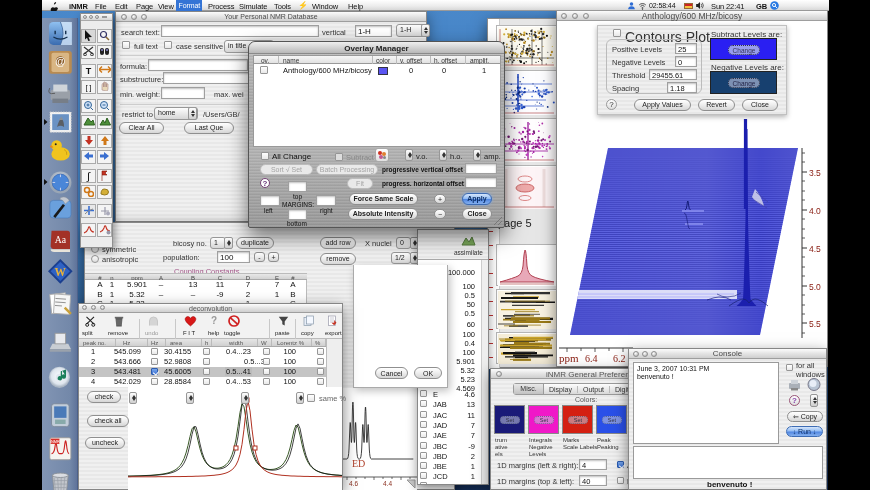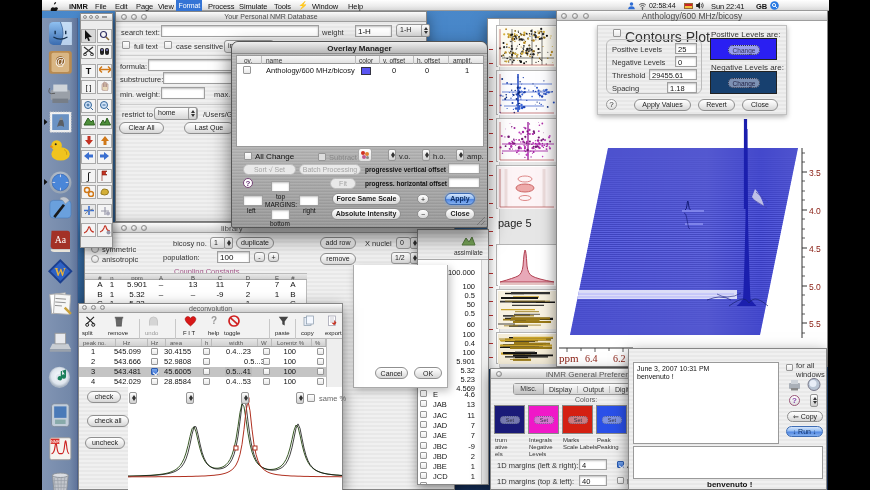--- a/index.html
+++ b/index.html
@@ -611,21 +611,21 @@
           <path d="M15 3.6 h40" stroke="#caa32a" stroke-width="1.7"></path>
           <path d="M1 5.0 h12" stroke="#9a7a18" stroke-width="0.9"></path>
         </svg>
       </div>
 </div>
 <div class="win" id="dbwin" style="left:115px;top:11px;width:312px;height:211px;z-index:10">
 <div class="tb" style="height:10px;line-height:9px"><span class="tbt" style="top:0">Your Personal NMR Database</span>
 <span class="c" style="left:5px"></span><span class="c" style="left:15px"></span><span class="c" style="left:25px"></span></div>
 <div class="lbl" style="left:5px;top:16px;font-size:7.5px">search text:</div>
 <div class="f" style="left:45px;top:13px;width:158px;height:12px"></div>
-<div class="lbl" style="left:206px;top:16px;font-size:7.5px">weight</div>
+<div class="lbl" style="left:206px;top:16px;font-size:7.5px">vertical</div>
 <div class="f" style="left:239px;top:13px;width:37px;height:12px">1-H</div>
 <div class="pop" style="left:280px;top:12px;width:31px;height:13px">1-H</div>
 <div class="st" style="left:305px;top:12px;height:13px"></div>
 <div class="cb" style="left:6px;top:29px"></div>
       <div class="lbl" style="left:18px;top:30px">full text</div>
 <div class="cb" style="left:48px;top:29px"></div>
       <div class="lbl" style="left:60px;top:30px">case sensitive</div>
 <div class="pop" style="left:108px;top:28px;width:50px;height:13px">in title</div>
 <div class="sep" style="left:4px;top:43px;width:304px"></div>
 <div class="lbl" style="left:4px;top:50px;font-size:7.5px">formula:</div>
@@ -637,26 +637,20 @@
 <div class="lbl" style="left:98px;top:78px;font-size:7.5px">max. wei</div>
 <div class="sep" style="left:4px;top:92px;width:304px"></div>
 <div class="lbl" style="left:6px;top:98px;font-size:7.5px">restrict to</div>
 <div class="pop" style="left:38px;top:95px;width:44px;height:13px">home</div>
 <div class="st" style="left:72px;top:95px;height:13px"></div>
 <div class="lbl" style="left:87px;top:98px;font-size:7.5px">/Users/GB/</div>
 <div class="b" style="left:3px;top:110px;width:45px;height:12px">Clear All</div>
 <div class="b" style="left:68px;top:110px;width:50px;height:12px">Last Que</div>
 </div>
 <div class="win" id="simwin" style="left:84px;top:222px;width:371px;height:268px;z-index:12">
-<div class="tb" style="height:10px">
-        <span class="c" style="left:36px;top:1.5px"></span>
-        <span class="c" style="left:46px;top:1.5px"></span>
-        <span class="c" style="left:56px;top:1.5px"></span>
-<span class="a" style="left:136px;top:1px;font-size:8px;color:#555">library</span>
-      </div>
 <div class="rd" style="left:6px;top:22px"></div>
       <div class="lbl" style="left:17px;top:22px">symmetric</div>
 <div class="rd" style="left:6px;top:32px"></div>
       <div class="lbl" style="left:17px;top:32px">anisotropic</div>
 <div class="lbl" style="left:88px;top:16px">bicosy no.</div>
 <div class="pop" style="left:125px;top:14px;width:16px;height:12px">1</div>
       <div class="st" style="left:139px;top:14px;height:12px"></div>
 <div class="b" style="left:151px;top:14px;width:38px;height:12px">duplicate</div>
 <div class="lbl" style="left:78px;top:30px">population:</div>
 <div class="f" style="left:132px;top:28px;width:33px;height:12px">100</div>
@@ -766,20 +760,31 @@
 <div class="a" style="left:0;top:242px;width:57px;text-align:right;font-size:7.5px;color:#111">1</div>
       <div class="cb" style="left:2px;top:252px;width:7px;height:7px"></div>
 <div class="a" style="left:15px;top:252px;font-size:7.5px;color:#111">JDE</div>
 <div class="a" style="left:0;top:252px;width:57px;text-align:right;font-size:7.5px;color:#111">-14</div>
 <div class="a" style="left:63px;top:30px;width:7px;height:226px;background:#eee;border-left:1px solid #ccc"></div>
 </div>
 <div class="a" id="dlg" style="left:353px;top:265px;width:95px;height:123px;background:#fff;border:1px solid #aaa;border-top:none;box-shadow:2px 3px 8px rgba(0,0,0,.25);z-index:16">
 <div class="b" style="left:21px;top:102px;width:33px;height:12px;line-height:11px">Cancel</div>
 <div class="b" style="left:60px;top:102px;width:28px;height:12px;line-height:11px">OK</div>
 </div>
+    <div class="a" id="edplot" style="left:343px;top:388px;width:74px;height:102px;background:#fff;z-index:13">
+<svg width="74" height="102" style="position:absolute;left:0;top:0">
+<path d="M0 71 h4 q1.5 0 2-10 l.8-20 q.4-12 .8-2 l.5 12 q.3 8 .8-2 l.5-26 q.5-18 1 0 l.5 26 q.4 10 .8 2 l.5-12 q.4-10 .8 2 l.7 20 q.5 10 2 10 h1 q1.5 0 2-10 l.7-18 q.4-12 .8-2 l.5 10 q.3 8 .8-2 l.5-22 q.5-16 1 0 l.5 22 q.4 10 .8 2 l.5-10 q.4-10 .8 2 l.7 18 q.5 10 2 10 h42" stroke="#111" fill="none" stroke-width=".8"></path>
+<text x="9" y="79" font-size="10" fill="#b0402a" font-family="Liberation Serif">ED</text>
+<path d="M0 89 h74" stroke="#333" stroke-width=".8"></path>
+<path d="M4 89 v3 M13 89 v2 M22 89 v2 M31 89 v3 M40 89 v2 M49 89 v2 M58 89 v3 M67 89 v2" stroke="#333" stroke-width=".7"></path>
+<text x="6" y="98" font-size="6.5" fill="#8b3020">4.6</text>
+<text x="40" y="98" font-size="6.5" fill="#8b3020">4.4</text>
+<path d="M64 92 l8 0 0 8 z" fill="#ccc" stroke="#999"></path>
+</svg>
+    </div>
 <div class="a" id="palette" style="left:80px;top:13px;width:33px;height:235px;background:#ececec;border:1px solid #8f8f8f;box-shadow:2px 3px 8px rgba(0,0,0,.4);z-index:20">
       <div class="a" style="left:0;top:0;width:31px;height:7px;background:linear-gradient(#fafafa,#d5d5d5);border-bottom:1px solid #aaa">
         <span class="c" style="left:2px;top:1px;width:4px;height:4px"></span>
         <span class="c" style="left:8px;top:1px;width:4px;height:4px"></span>
         <span class="c" style="left:14px;top:1px;width:4px;height:4px"></span>
         <span class="a" style="left:21px;top:2px;width:5px;height:2px;background:#999"></span>
       </div>
       <div class="a" style="left:0px;top:15px;width:15px;height:14px;background:#d8d8d8;border:1px solid #aaa;font-size:9px;text-align:center;line-height:13px"><svg width="9" height="11" viewBox="0 0 9 11">
           <path d="M1 0 L8 7 L4.5 7.2 L6 10.5 L4.3 11 L3 7.8 L1 9.5 Z" fill="#111"></path>
         </svg></div>
@@ -1145,21 +1150,21 @@
 <div class="a" style="left:8px;top:13px;width:96px;height:55px;border:1px solid #bbb;border-radius:6px">
 <div class="lbl" style="left:5px;top:5px;font-size:7.5px">Positive Levels</div>
           <div class="f" style="left:68px;top:3px;width:22px;height:11px;font-size:7.5px">25</div>
 <div class="lbl" style="left:5px;top:18px;font-size:7.5px">Negative Levels</div>
           <div class="f" style="left:68px;top:16px;width:22px;height:11px;font-size:7.5px">0</div>
 <div class="lbl" style="left:5px;top:31px;font-size:7.5px">Threshold</div>
           <div class="f" style="left:42px;top:29px;width:48px;height:11px;font-size:7.5px">29455.61</div>
 <div class="lbl" style="left:5px;top:44px;font-size:7.5px">Spacing</div>
           <div class="f" style="left:60px;top:42px;width:30px;height:11px;font-size:7.5px">1.18</div>
 </div>
-<div class="lbl" style="left:113px;top:4px;font-size:8px">Positive Levels are:</div>
+<div class="lbl" style="left:113px;top:4px;font-size:8px">Subtract Levels are:</div>
 <div class="a" style="left:112px;top:12px;width:67px;height:22px;background:#2a1ff2;border:1px solid #222">
 <div class="a" style="left:17px;top:6px;width:32px;height:10px;border-radius:5px;background:rgba(190,200,235,.75);border:1px dotted #334;font-size:6.5px;color:#335;text-align:center;line-height:9px">Change</div>
         </div>
 <div class="lbl" style="left:113px;top:37px;font-size:8px">Negative Levels are:</div>
 <div class="a" style="left:112px;top:45px;width:67px;height:23px;background:#17406f;border:1px solid #222">
 <div class="a" style="left:17px;top:6px;width:32px;height:10px;border-radius:5px;background:rgba(170,180,210,.7);border:1px dotted #334;font-size:6.5px;color:#224;text-align:center;line-height:9px">Change</div>
         </div>
 <div class="a" style="left:8px;top:73px;width:11px;height:11px;border-radius:50%;background:linear-gradient(#fff,#ddd);border:1px solid #999;font-size:8px;text-align:center;line-height:10px;color:#333">?</div>
 <div class="b" style="left:36px;top:73px;width:57px;height:12px">Apply Values</div>
 <div class="b" style="left:100px;top:73px;width:37px;height:12px">Revert</div>
@@ -1207,40 +1212,42 @@
 <div class="lbl" style="left:6px;top:92px;font-size:7.5px">1D margins (left &amp; right):</div>
 <div class="f" style="left:88px;top:90px;width:28px;height:11px;font-size:7.5px">4</div>
 <div class="cb cbk" style="left:126px;top:92px;width:7px;height:7px"></div>
       <div class="lbl" style="left:136px;top:92px;font-size:7.5px">A</div>
 <div class="lbl" style="left:6px;top:108px;font-size:7.5px">1D margins (top &amp; left):</div>
 <div class="f" style="left:88px;top:106px;width:28px;height:11px;font-size:7.5px">40</div>
 <div class="cb" style="left:126px;top:108px;width:7px;height:7px"></div>
       <div class="lbl" style="left:136px;top:108px;font-size:7.5px">Dra</div>
 </div>
 <div class="win" id="console" style="left:628px;top:348px;width:199px;height:142px;z-index:40">
+<div class="tb" style="height:10px"><span class="c" style="left:4px;top:1.5px;width:6px;height:6px"></span><span class="c" style="left:13px;top:1.5px;width:6px;height:6px"></span><span class="c" style="left:22px;top:1.5px;width:6px;height:6px"></span>
+<span class="tbt" style="font-size:8px;top:0">Console</span></div>
 <div class="a" style="left:4px;top:13px;width:146px;height:82px;background:#fff;border:1px solid #9a9a9a;font-size:7px;color:#111;padding:2px 3px;line-height:8px">June 3, 2007 10:31 PM<br>benvenuto !</div>
 <div class="cb" style="left:157px;top:15px;width:7px;height:7px"></div>
 <div class="lbl" style="left:167px;top:12px;font-size:7.5px">for all<br>windows</div>
 <svg class="a" style="left:159px;top:30px" width="13" height="12">
         <rect x="1" y="4" width="11" height="6" rx="1" fill="#aab0b8"></rect>
         <rect x="3" y="1" width="7" height="4" fill="#cdd2d8"></rect>
         <rect x="3" y="9" width="7" height="2.5" fill="#888"></rect>
       </svg>
 <svg class="a" style="left:178px;top:29px" width="14" height="13">
         <circle cx="7" cy="6.5" r="6" fill="#b8c4d4" stroke="#778"></circle>
         <circle cx="6" cy="5.5" r="3.5" fill="#e8eef8"></circle>
       </svg>
 <div class="a" style="left:160px;top:46px;width:11px;height:11px;border-radius:50%;background:linear-gradient(#fff,#ddd);border:1px solid #957;color:#84a;font-size:8px;font-weight:bold;text-align:center;line-height:10px">?</div>
 <div class="st" style="left:181px;top:45px;width:8px;height:13px"></div>
 <div class="b" style="left:158px;top:62px;width:36px;height:11px;line-height:10px">⇐ Copy</div>
 <div class="b bb" style="left:157px;top:77px;width:37px;height:11px;line-height:10px;font-size:7px">↓ Run ↓</div>
 <div class="a" style="left:4px;top:97px;width:190px;height:33px;background:#fff;border:1px solid #9a9a9a"></div>
 <div class="a" style="left:78px;top:131px;font-size:8px;font-weight:bold;color:#111">benvenuto !</div>
 </div>
-<div class="a" id="overlay" style="left:231px;top:41px;width:257px;height:187px;z-index:50;
+<div class="a" id="overlay" style="left:248px;top:41px;width:257px;height:187px;z-index:50;
  background:repeating-linear-gradient(180deg,rgba(255,255,255,.07) 0 1px,rgba(0,0,0,.05) 2px 3px),linear-gradient(180deg,#d2d2d2 0,#bcbcbc 8px,#aaaaaa 60px,#b4b4b4 110px,#9a9a9a 186px);
  border:1px solid #555;border-radius:7px 7px 2px 2px;box-shadow:0 8px 20px rgba(0,0,0,.55)">
 <div class="a" style="left:0;top:0;width:100%;height:12px;background:linear-gradient(#efefef,#b8b8b8);border-radius:7px 7px 0 0;border-bottom:1px solid #8a8a8a;text-align:center;font-size:8px;color:#222;font-weight:bold;line-height:13px">Overlay Manager</div>
 <div class="a" style="left:4px;top:13px;width:248px;height:9px;background:linear-gradient(#f6f6f6,#e2e2e2);border:1px solid #999;font-size:6.5px;color:#333">
  <span class="a" style="left:7px;top:1px">ov.</span>
         <span class="a" style="left:29px;top:1px">name</span>
         <span class="a" style="left:122px;top:1px">color</span>
         <span class="a" style="left:146px;top:1px">v. offset</span>
         <span class="a" style="left:180px;top:1px">h. offset</span>
         <span class="a" style="left:216px;top:1px">amplif.</span>

